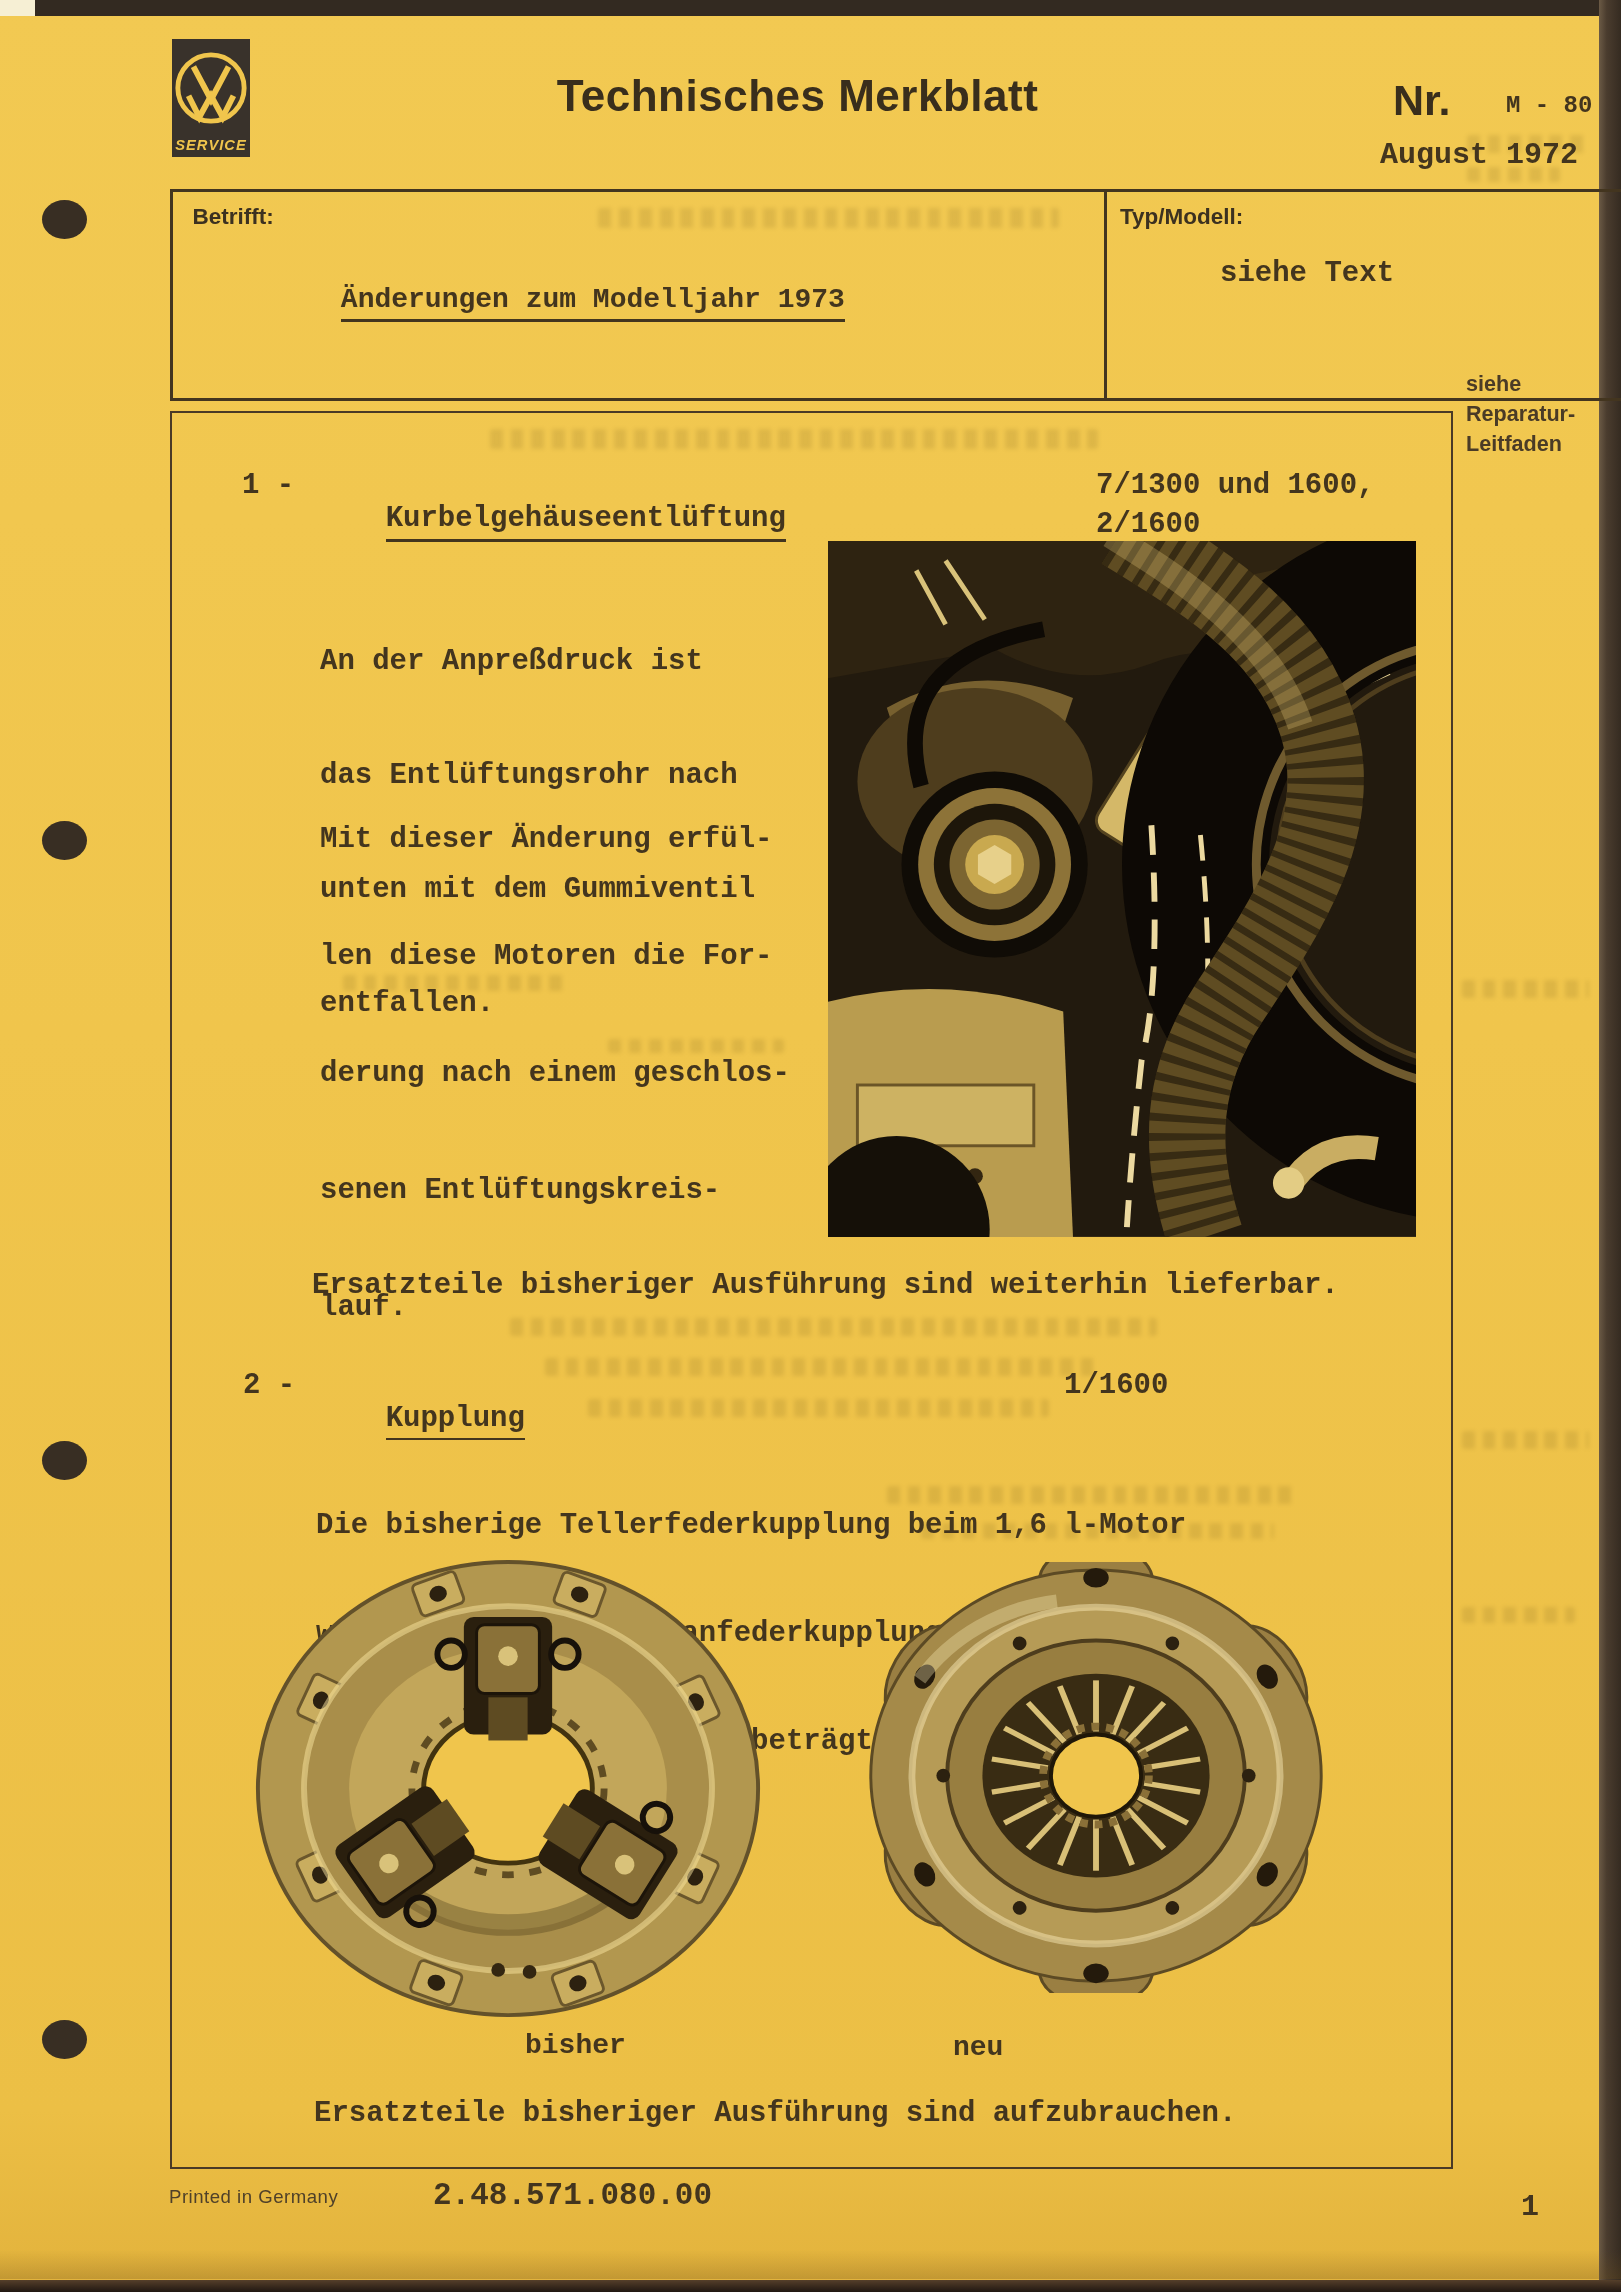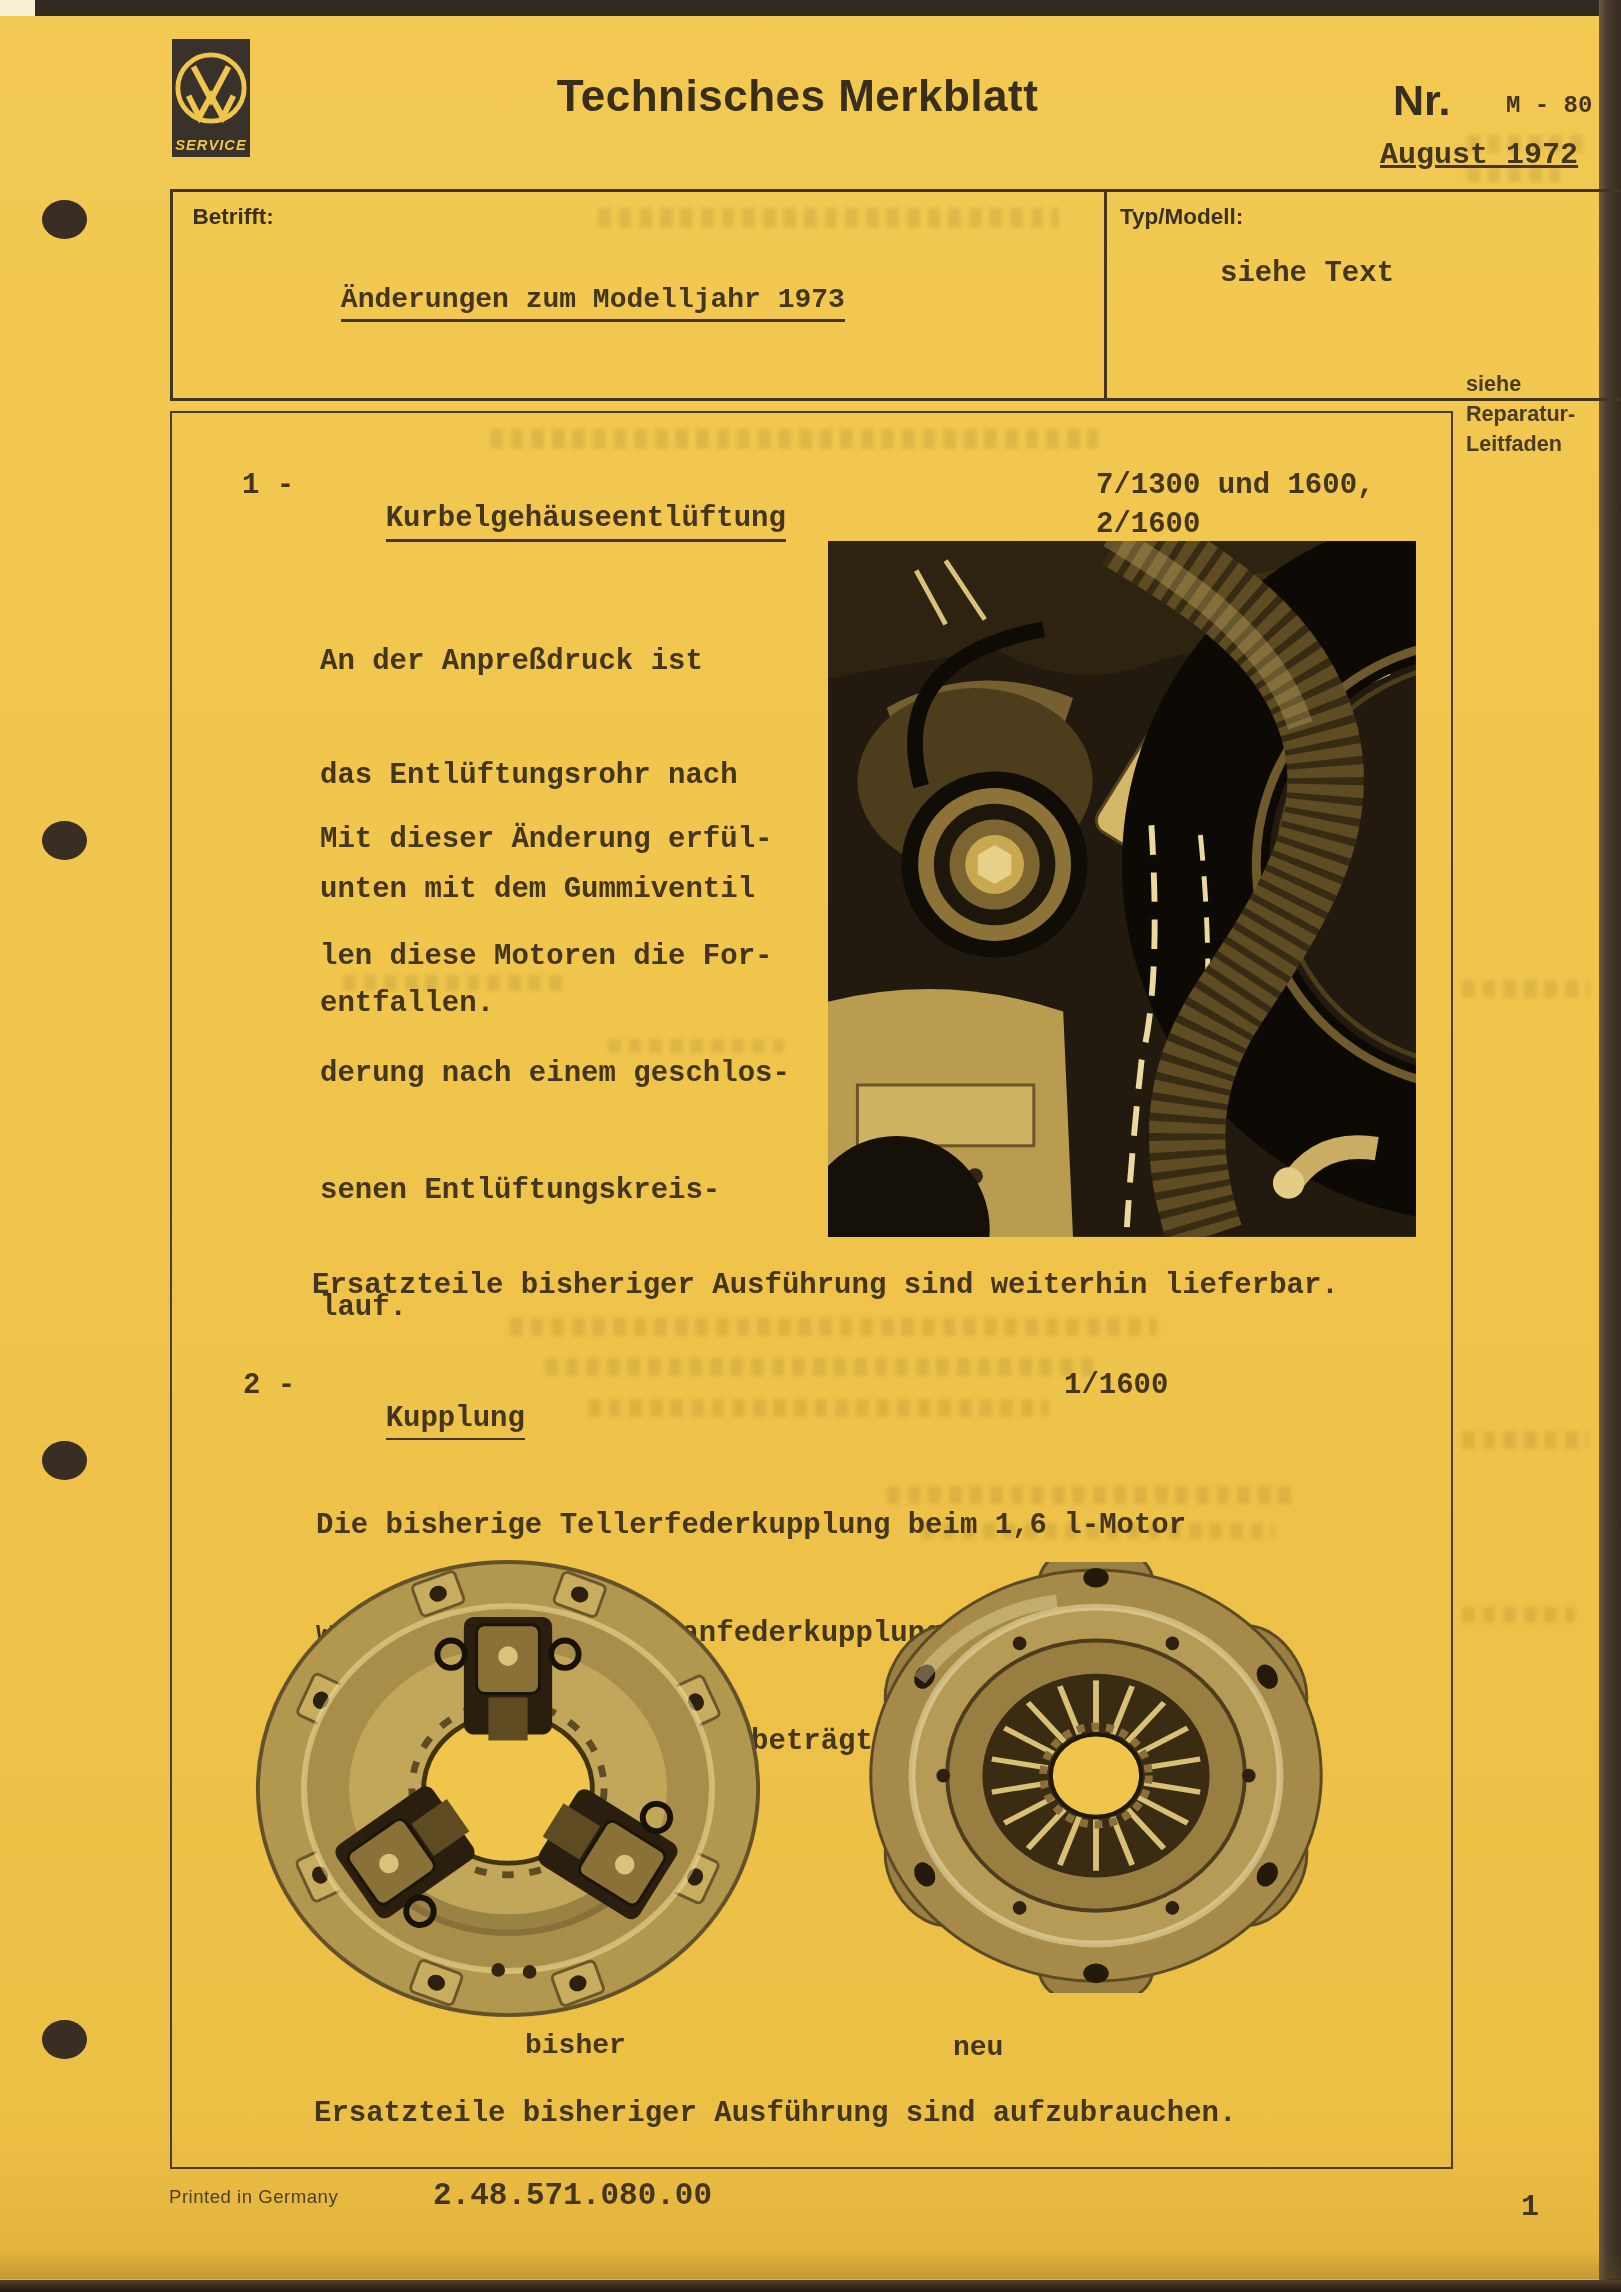--- a/index.html
+++ b/index.html
@@ -35,21 +35,21 @@
   .u3{border-bottom:2.9px solid var(--ink);padding-bottom:2.9px;}
 
   .vw-logo{position:absolute;left:172px;top:39px;width:78px;height:118px;background:var(--logo-bg);
     display:flex;flex-direction:column;align-items:center;font-style:italic;}
   .vw-logo .service{color:var(--paper);font-weight:bold;font-size:14.7px;letter-spacing:1px;
     margin-top:2px;font-family:"Liberation Sans",sans-serif;}
   .doc-title{position:absolute;left:474px;top:71px;width:647px;text-align:center;
     font-size:44px;font-weight:bold;color:#392e1c;letter-spacing:0.5px;}
   .nr-label{position:absolute;left:1393px;top:76px;font-size:43px;font-weight:bold;color:#392e1c;}
   .nr-value{position:absolute;left:1506px;top:92px;font-size:24px;}
-  .date{position:absolute;left:1380px;top:138px;font-size:30px;text-decoration:underline;}
+  .date{position:absolute;left:1380px;top:138px;font-size:30px;}
 
   .subject-box{position:absolute;left:170px;top:189px;width:1467px;height:212px;
     border:3.9px solid #43351f;box-sizing:border-box;}
   .subject-box .divider{position:absolute;left:931px;top:0;width:2.9px;height:100%;background:#43351f;}
   .box-label{font-size:22.5px;font-weight:bold;color:var(--label-ink);}
   .margin-note{position:absolute;left:1466px;top:325px;font-size:21.6px;font-weight:bold;
     color:#4a3b26;line-height:30px;margin-top:44px;}
 
   .frame{position:absolute;left:170px;top:411px;width:1283px;height:1758px;
     border:2.9px solid var(--frame);box-sizing:border-box;}

